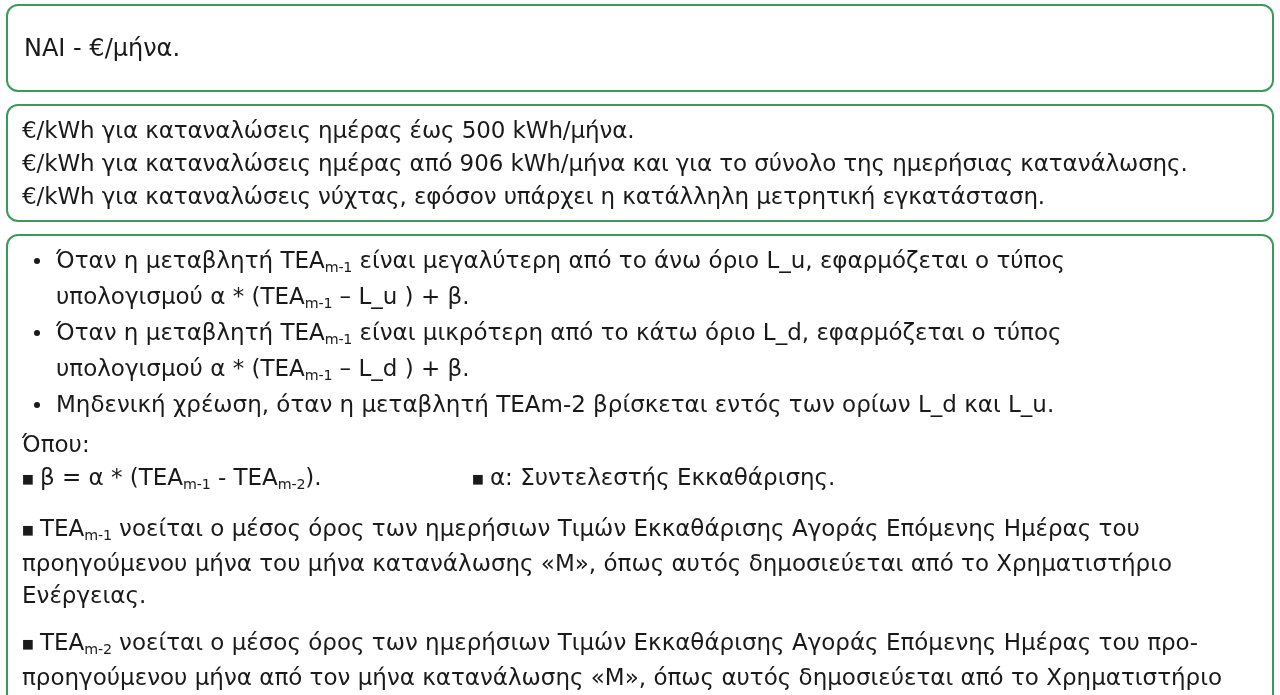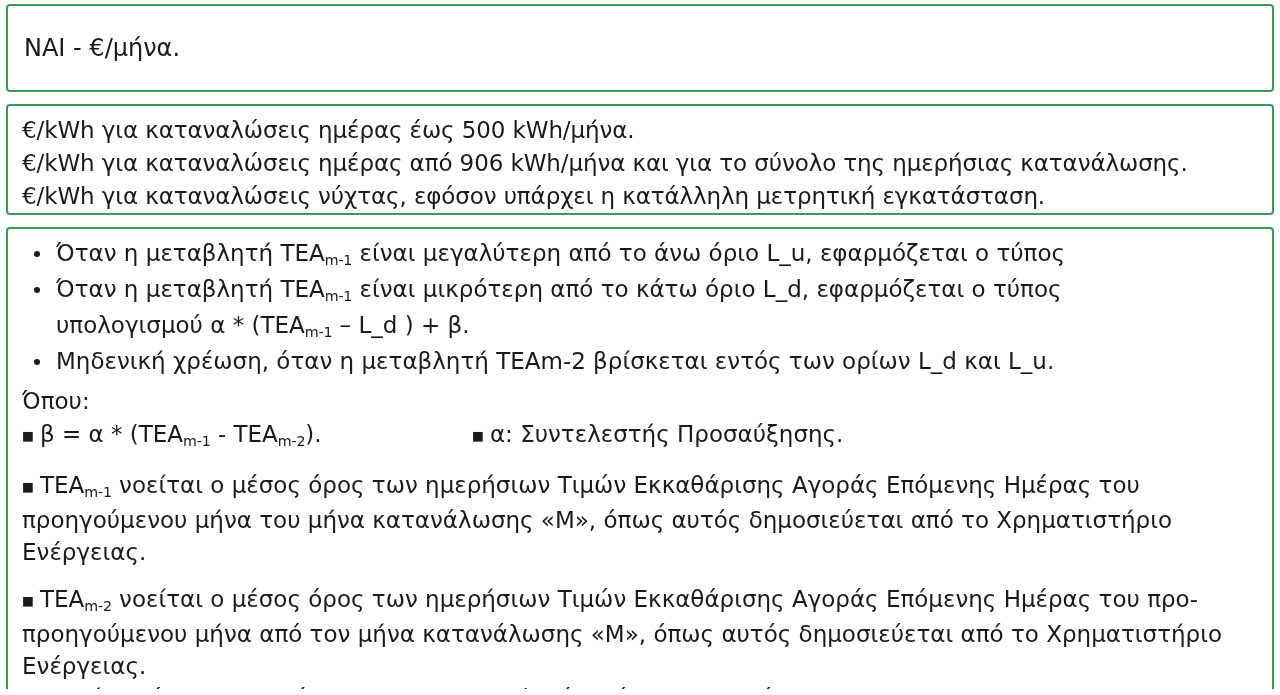--- a/index.html
+++ b/index.html
@@ -15,28 +15,28 @@
   }
   .page {
     position: relative;
     width: 1280px;
     height: 695px;
     background: #ffffff;
     padding: 4px 6px 0 6px;
   }
   .card {
     border: 2px solid #3a9a5c;
-    border-radius: 4px;
+    border-radius: 12px;
     background: #ffffff;
     width: 1268px;
     margin: 0 0 12px 0;
     padding: 10px 14px 10px 14px;
   }
   .card-1 { height: 88px; display: flex; align-items: center; padding-left: 16px; }
-  .card-2 { padding-top: 8px; padding-bottom: 0; }
+  .card-2 { padding-top: 8px; padding-bottom: 7px; }
   .card-3 { padding-top: 8px; padding-bottom: 6px; border-bottom: none; border-bottom-left-radius: 0; border-bottom-right-radius: 0; height: 462px; overflow: hidden;}
   .line {
     font-size: 23px;
     line-height: 33px;
     letter-spacing: -0.1px;
     white-space: nowrap;
   }
   .title-line {
     font-size: 24px;
     line-height: 30px;
@@ -108,35 +108,36 @@
     <div class="line">€/kWh για καταναλώσεις ημέρας έως 500 kWh/μήνα.</div>
     <div class="line">€/kWh για καταναλώσεις ημέρας από 906 kWh/μήνα και για το σύνολο της ημερήσιας κατανάλωσης.</div>
     <div class="line">€/kWh για καταναλώσεις νύχτας, εφόσον υπάρχει η κατάλληλη μετρητική εγκατάσταση.</div>
   </div>
 
   <div class="card card-3">
 
     <ul class="bullets">
       <li>
         <span>Όταν η μεταβλητή ΤΕΑ<sub>m-1</sub> είναι μεγαλύτερη από το άνω όριο L_u, εφαρμόζεται ο τύπος</span><br>
+        <span>υπολογισμού α * (ΤΕΑ<sub>m-1</sub> – L_u ) + β.</span>
       </li>
       <li>
         <span>Όταν η μεταβλητή ΤΕΑ<sub>m-1</sub> είναι μικρότερη από το κάτω όριο L_d, εφαρμόζεται ο τύπος</span><br>
         <span>υπολογισμού α * (ΤΕΑ<sub>m-1</sub> – L_d ) + β.</span>
       </li>
       <li>
         <span>Μηδενική χρέωση, όταν η μεταβλητή ΤΕΑm-2 βρίσκεται εντός των ορίων L_d και L_u.</span>
       </li>
     </ul>
 
     <div class="opou">Όπου:</div>
 
     <div class="two-col">
       <div class="col-a sq">β = α * (ΤΕΑ<sub>m-1</sub> - ΤΕΑ<sub>m-2</sub>).</div>
-      <div class="col-b sq">α: Συντελεστής Προσαύξησης.</div>
+      <div class="col-b sq">α: Συντελεστής Εκκαθάρισης.</div>
     </div>
 
     <div class="para sq">ΤΕΑ<sub>m-1</sub> νοείται ο μέσος όρος των ημερήσιων Τιμών Εκκαθάρισης Αγοράς Επόμενης Ημέρας του προηγούμενου μήνα του μήνα κατανάλωσης «Μ», όπως αυτός δημοσιεύεται από το Χρηματιστήριο Ενέργειας.</div>
 
     <div class="para sq">ΤΕΑ<sub>m-2</sub> νοείται ο μέσος όρος των ημερήσιων Τιμών Εκκαθάρισης Αγοράς Επόμενης Ημέρας του προ-προηγούμενου μήνα από τον μήνα κατανάλωσης «Μ», όπως αυτός δημοσιεύεται από το Χρηματιστήριο Ενέργειας.</div>
 
     <div class="two-col">
       <div class="col-a sq">L_u: Άνω όριο αναφοράς.</div>
       <div class="col-b sq">L_d: Κάτω όριο αναφοράς.</div>
     </div>

